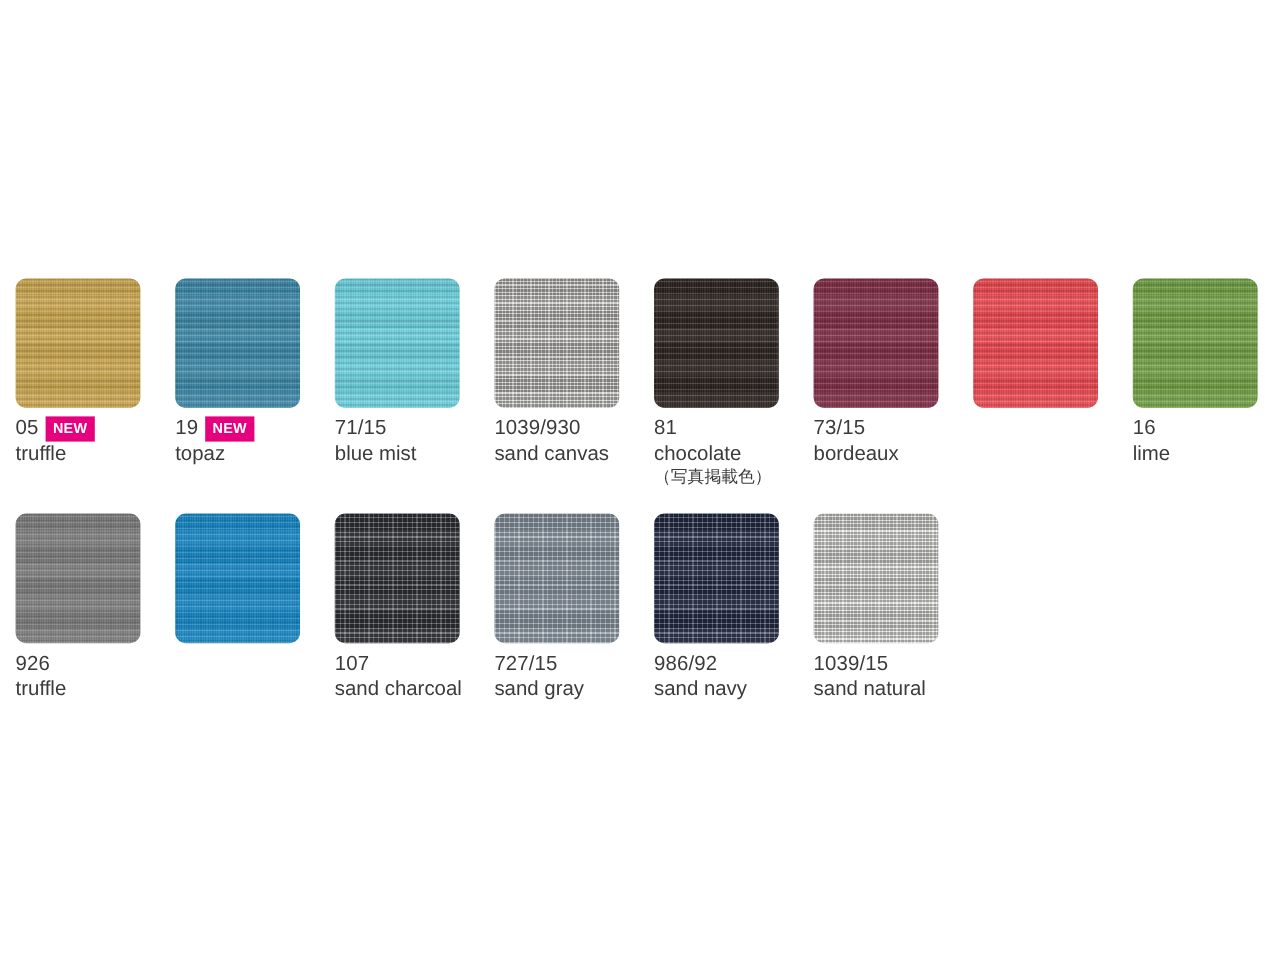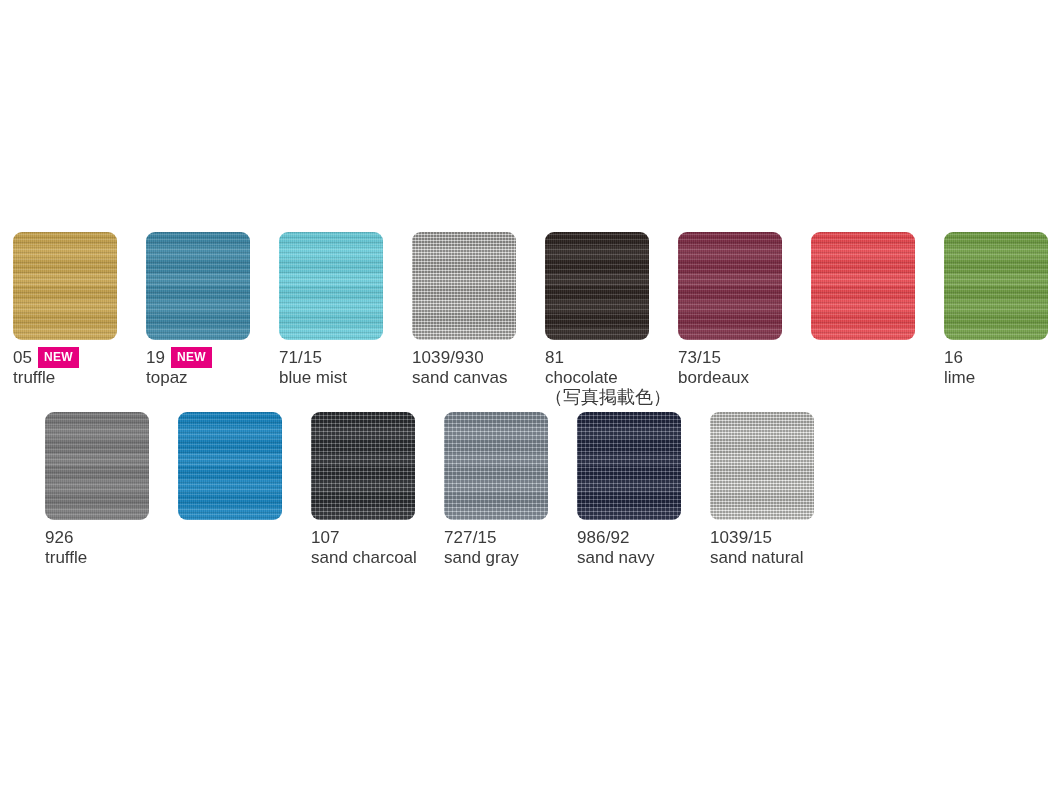--- a/index.html
+++ b/index.html
@@ -21,21 +21,21 @@
     background: #ffffff;
   }
 
   .swatch-row {
     position: absolute;
     left: 13px;
     display: flex;
     gap: 29px;
   }
   .row-1 { top: 232px; }
-  .row-2 { top: 412px; margin-left: 32px; }
+  .row-2 { top: 428px; }
 
   .swatch-cell {
     width: 104px;
     position: relative;
   }
 
   .chip {
     width: 104px;
     height: 108px;
     border-radius: 9px;
@@ -126,39 +126,39 @@
 
   .label {
     margin-top: 7px;
     color: #3b3b3b;
     font-size: 17px;
     line-height: 20px;
     white-space: nowrap;
   }
   .label-line1 {
     display: flex;
-    align-items: center;
+    align-items: flex-start;
     gap: 6px;
     height: 21px;
   }
   .code { letter-spacing: 0.1px; }
   .badge {
     display: inline-block;
     background: #e6007e;
     color: #ffffff;
     font-size: 12px;
     font-weight: bold;
     line-height: 18px;
     padding: 1px 6px 2px 6px;
     letter-spacing: 0.2px;
   }
   .name { display: block; }
   .note {
     display: block;
-    font-size: 18px;
+    font-size: 14px;
     line-height: 19px;
     color: #3b3b3b;
   }
 </style>
 </head>
 <body>
 
 <div class="board">
   <div class="swatch-row row-1">
       <div class="swatch-cell">

